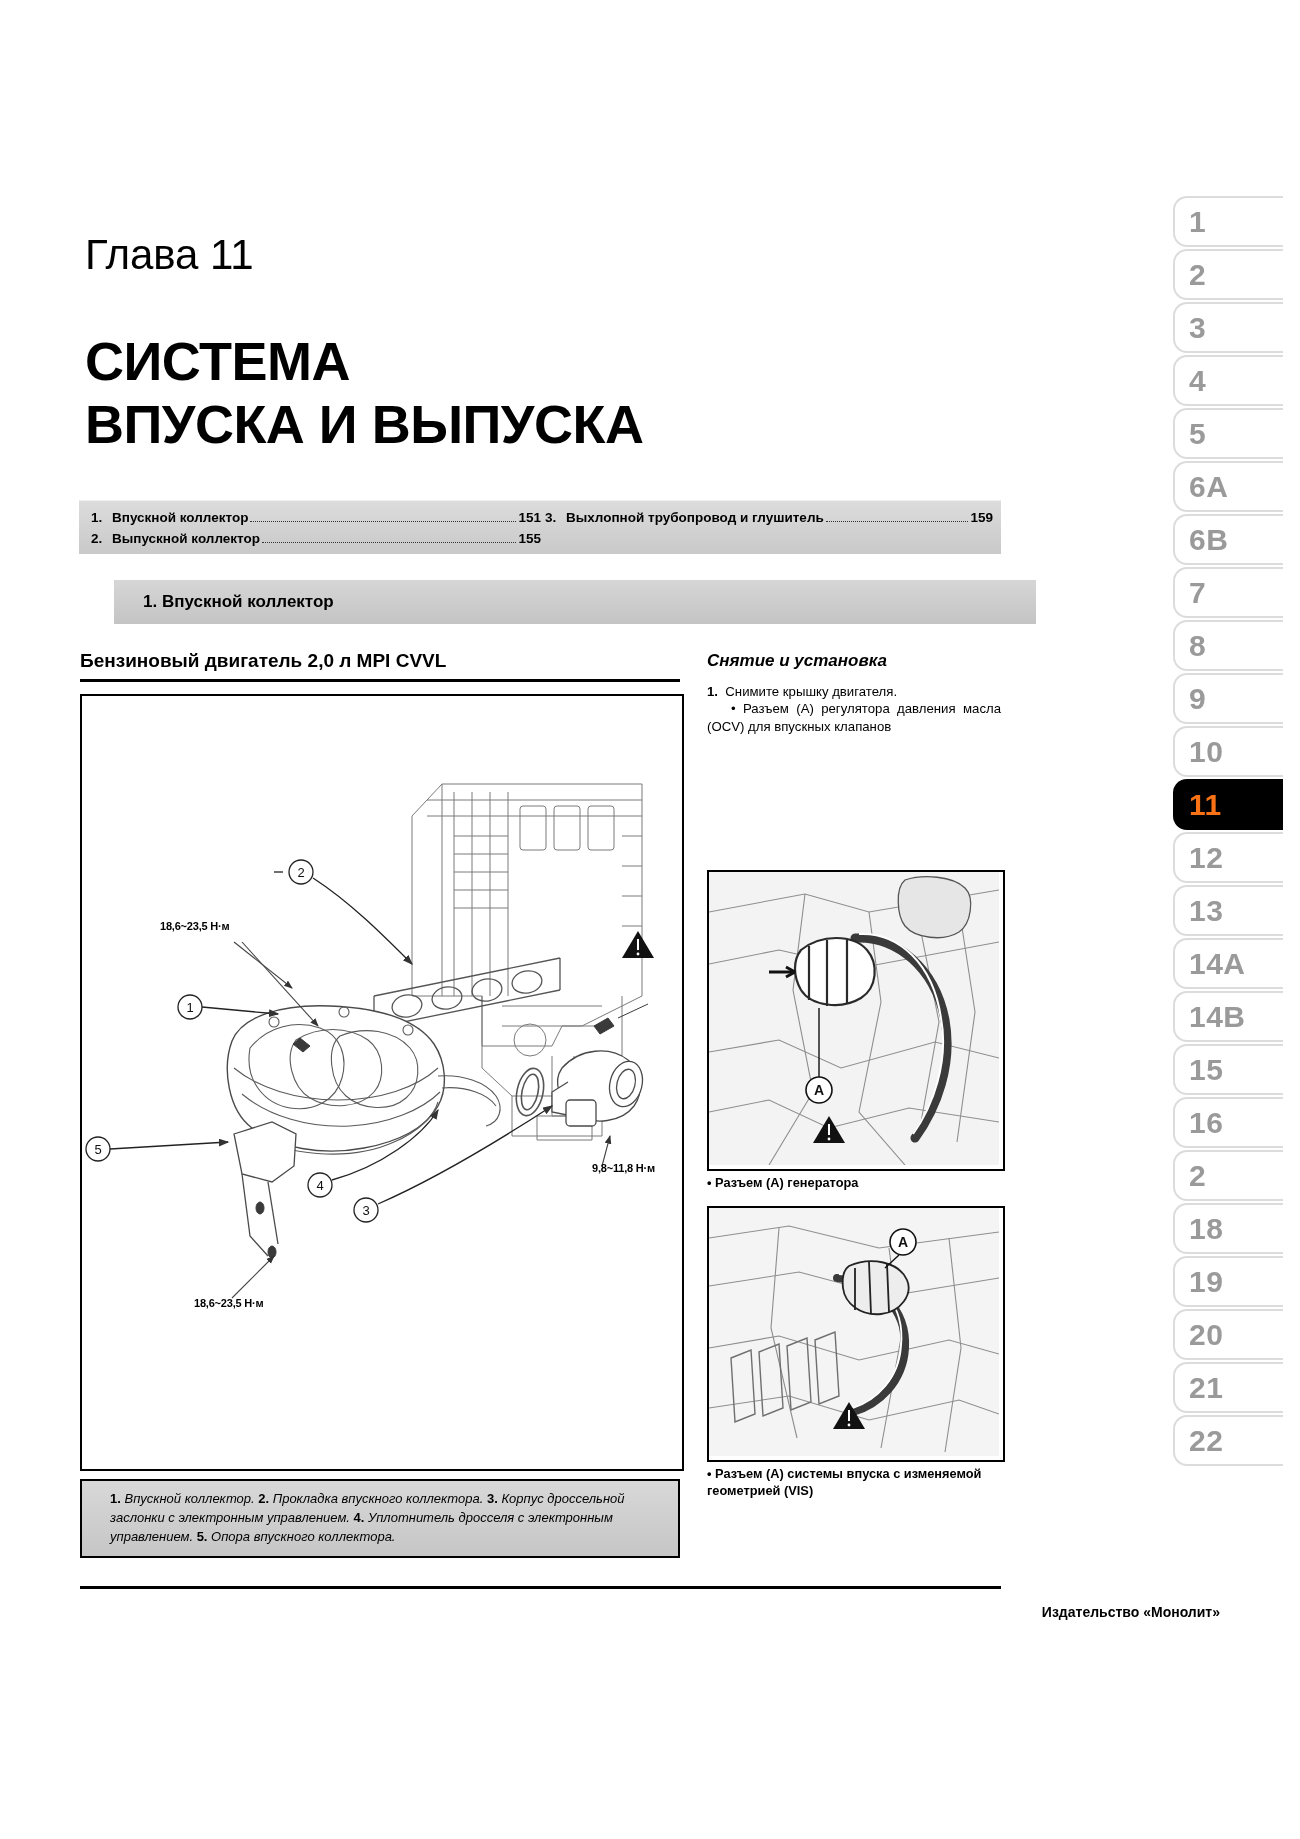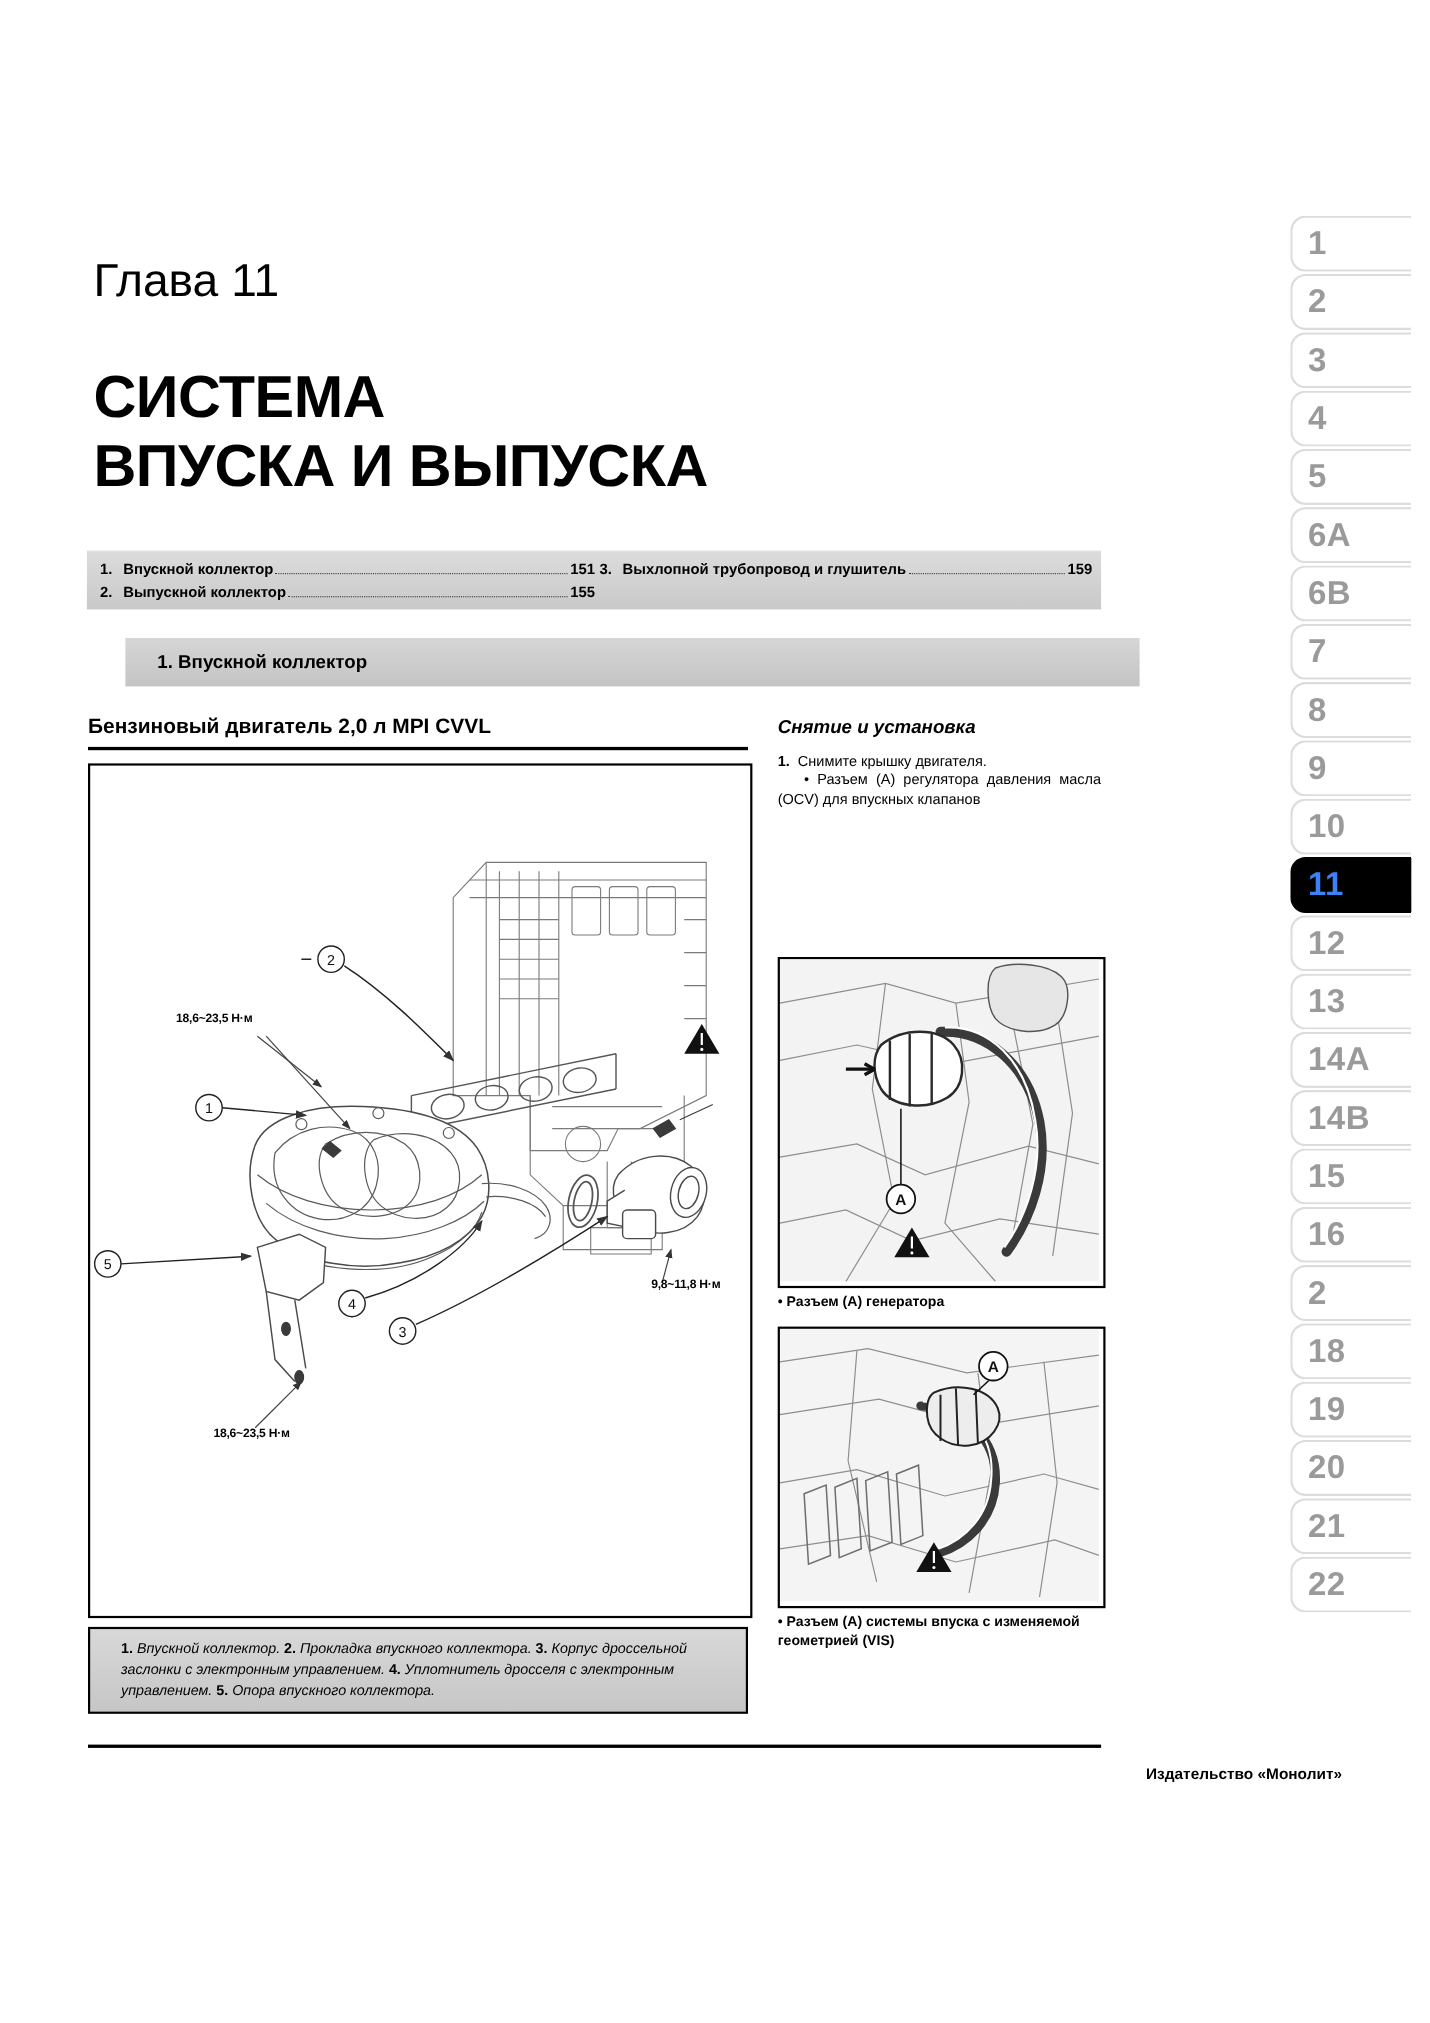--- a/index.html
+++ b/index.html
@@ -18,21 +18,21 @@
   .tab{
     height:51px;border:2px solid #dcdcdc;border-right:none;
     border-radius:14px 0 0 14px;
     background:#ffffff;
     display:flex;align-items:center;
     padding-left:14px;
     font-size:30px;font-weight:bold;color:#9a9a9a;
     letter-spacing:0.5px;
     box-sizing:border-box;
   }
-  .tab.active{background:#000;color:#3b82f6;border-color:#000;}
+  .tab.active{background:#000;color:#f97316;border-color:#000;}
 
   
   .chapter-label{position:absolute;left:85px;top:231px;font-size:42px;font-weight:400;letter-spacing:0px;}
   .chapter-title{position:absolute;left:85px;top:330px;font-size:54px;font-weight:bold;line-height:1.16;letter-spacing:-0.5px;}
 
   
   .toc{
     position:absolute;left:79px;top:500px;width:922px;height:53px;
     background:linear-gradient(#dcdcdc,#c9c9c9);
     border-top:1px solid #efefef;

